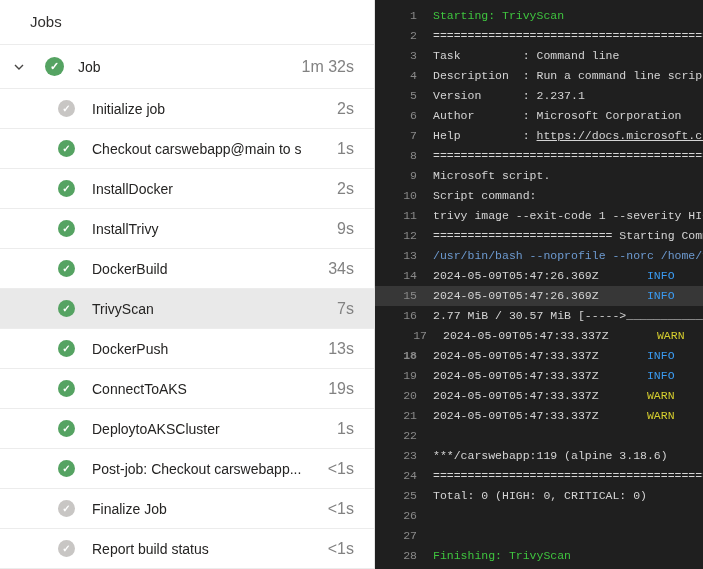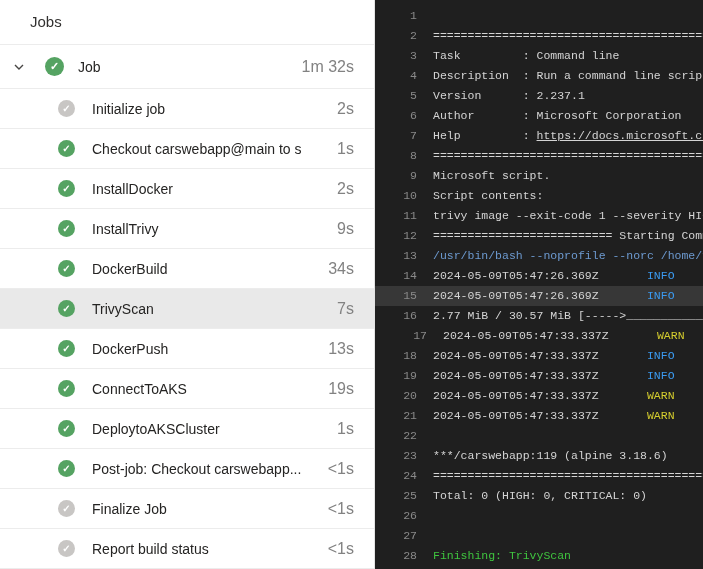--- a/index.html
+++ b/index.html
@@ -110,38 +110,38 @@
         <div class="step-row">
           <span class="circ small" style="background: rgb(200, 198, 196);">✓</span>
           <span class="row-label">Report build status</span>
           <span class="row-dur">&lt;1s</span>
         </div>
       </div>
   </aside>
 
   <main class="log">
     <div id="loglines">
-        <div class="log-line"><span class="ln" style="color: rgb(138, 138, 138);">1</span></div>
+        <div class="log-line"><span class="ln" style="color: rgb(138, 138, 138);">1</span><span class="lt"><span class="seg" style="color: rgb(63, 196, 63);">Starting: TrivyScan</span></span></div>
         <div class="log-line"><span class="ln" style="color: rgb(138, 138, 138);">2</span><span class="lt"><span class="seg" style="color: rgb(212, 212, 212);">=============================================</span></span></div>
         <div class="log-line"><span class="ln" style="color: rgb(138, 138, 138);">3</span><span class="lt"><span class="seg" style="color: rgb(212, 212, 212);">Task         : Command line</span></span></div>
         <div class="log-line"><span class="ln" style="color: rgb(138, 138, 138);">4</span><span class="lt"><span class="seg" style="color: rgb(212, 212, 212);">Description  : Run a command line script</span></span></div>
         <div class="log-line"><span class="ln" style="color: rgb(138, 138, 138);">5</span><span class="lt"><span class="seg" style="color: rgb(212, 212, 212);">Version      : 2.237.1</span></span></div>
         <div class="log-line"><span class="ln" style="color: rgb(138, 138, 138);">6</span><span class="lt"><span class="seg" style="color: rgb(212, 212, 212);">Author       : Microsoft Corporation</span></span></div>
         <div class="log-line"><span class="ln" style="color: rgb(138, 138, 138);">7</span><span class="lt"><span class="seg" style="color: rgb(212, 212, 212);">Help         : </span><span class="seg link" style="color: rgb(212, 212, 212);">https://docs.microsoft.co</span></span></div>
         <div class="log-line"><span class="ln" style="color: rgb(138, 138, 138);">8</span><span class="lt"><span class="seg" style="color: rgb(212, 212, 212);">=============================================</span></span></div>
         <div class="log-line"><span class="ln" style="color: rgb(138, 138, 138);">9</span><span class="lt"><span class="seg" style="color: rgb(212, 212, 212);">Microsoft script.</span></span></div>
-        <div class="log-line"><span class="ln" style="color: rgb(138, 138, 138);">10</span><span class="lt"><span class="seg" style="color: rgb(212, 212, 212);">Script contents:</span></span></div>
+        <div class="log-line"><span class="ln" style="color: rgb(138, 138, 138);">10</span><span class="lt"><span class="seg" style="color: rgb(212, 212, 212);">Script command:</span></span></div>
         <div class="log-line"><span class="ln" style="color: rgb(138, 138, 138);">11</span><span class="lt"><span class="seg" style="color: rgb(212, 212, 212);">trivy image --exit-code 1 --severity HIG</span></span></div>
         <div class="log-line"><span class="ln" style="color: rgb(138, 138, 138);">12</span><span class="lt"><span class="seg" style="color: rgb(212, 212, 212);">========================== Starting Comm</span></span></div>
         <div class="log-line"><span class="ln" style="color: rgb(138, 138, 138);">13</span><span class="lt"><span class="seg" style="color: rgb(109, 154, 208);">/usr/bin/bash --noprofile --norc /home/v</span></span></div>
         <div class="log-line"><span class="ln" style="color: rgb(138, 138, 138);">14</span><span class="lt"><span class="seg" style="color: rgb(212, 212, 212);">2024-05-09T05:47:26.369Z       </span><span class="seg" style="color: rgb(59, 154, 240);">INFO</span></span></div>
         <div class="log-line hl"><span class="ln" style="color: rgb(138, 138, 138);">15</span><span class="lt"><span class="seg" style="color: rgb(212, 212, 212);">2024-05-09T05:47:26.369Z       </span><span class="seg" style="color: rgb(59, 154, 240);">INFO</span></span></div>
         <div class="log-line"><span class="ln" style="color: rgb(138, 138, 138);">16</span><span class="lt"><span class="seg" style="color: rgb(212, 212, 212);">2.77 MiB / 30.57 MiB [-----&gt;______________________________</span></span></div>
         <div class="log-line"><span class="ln" style="color: rgb(138, 138, 138); margin-left: 10px;">17</span><span class="lt"><span class="seg" style="color: rgb(212, 212, 212);">2024-05-09T05:47:33.337Z       </span><span class="seg" style="color: rgb(213, 205, 46);">WARN</span></span></div>
-        <div class="log-line"><span class="ln" style="color: rgb(138, 138, 138);">18</span><span class="lt"><span class="seg" style="color: rgb(212, 212, 212);">2024-05-09T05:47:33.337Z       </span><span class="seg" style="color: rgb(59, 154, 240);">INFO</span></span></div>
+        <div class="log-line"><span class="ln" style="color: rgb(138, 138, 138); font-weight: bold;">18</span><span class="lt"><span class="seg" style="color: rgb(212, 212, 212);">2024-05-09T05:47:33.337Z       </span><span class="seg" style="color: rgb(59, 154, 240);">INFO</span></span></div>
         <div class="log-line"><span class="ln" style="color: rgb(138, 138, 138);">19</span><span class="lt"><span class="seg" style="color: rgb(212, 212, 212);">2024-05-09T05:47:33.337Z       </span><span class="seg" style="color: rgb(59, 154, 240);">INFO</span></span></div>
         <div class="log-line"><span class="ln" style="color: rgb(138, 138, 138);">20</span><span class="lt"><span class="seg" style="color: rgb(212, 212, 212);">2024-05-09T05:47:33.337Z       </span><span class="seg" style="color: rgb(213, 205, 46);">WARN</span></span></div>
         <div class="log-line"><span class="ln" style="color: rgb(138, 138, 138);">21</span><span class="lt"><span class="seg" style="color: rgb(212, 212, 212);">2024-05-09T05:47:33.337Z       </span><span class="seg" style="color: rgb(213, 205, 46);">WARN</span></span></div>
         <div class="log-line"><span class="ln" style="color: rgb(138, 138, 138);">22</span><span class="lt"></span></div>
         <div class="log-line"><span class="ln" style="color: rgb(138, 138, 138);">23</span><span class="lt"><span class="seg" style="color: rgb(212, 212, 212);">***/carswebapp:119 (alpine 3.18.6)</span></span></div>
         <div class="log-line"><span class="ln" style="color: rgb(138, 138, 138); text-align: right;">24</span><span class="lt"><span class="seg" style="color: rgb(212, 212, 212);">=============================================</span></span></div>
         <div class="log-line"><span class="ln" style="color: rgb(138, 138, 138);">25</span><span class="lt"><span class="seg" style="color: rgb(212, 212, 212);">Total: 0 (HIGH: 0, CRITICAL: 0)</span></span></div>
         <div class="log-line"><span class="ln" style="color: rgb(138, 138, 138);">26</span><span class="lt"></span></div>
         <div class="log-line"><span class="ln" style="color: rgb(138, 138, 138);">27</span><span class="lt"></span></div>
         <div class="log-line"><span class="ln" style="color: rgb(138, 138, 138);">28</span><span class="lt"><span class="seg" style="color: rgb(63, 196, 63);">Finishing: TrivyScan</span></span></div>

